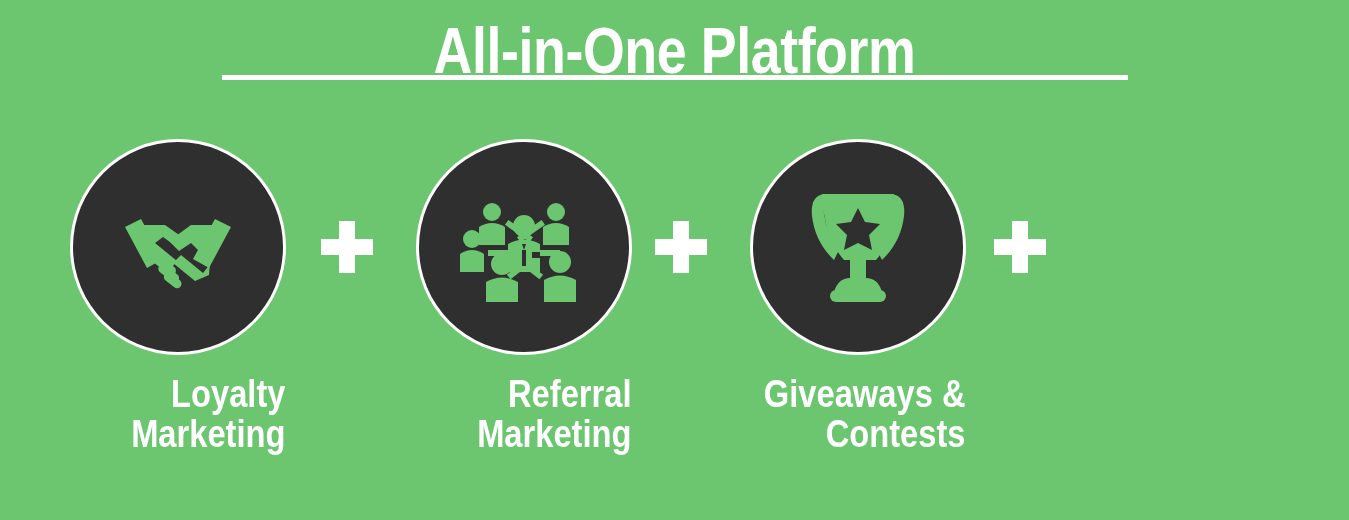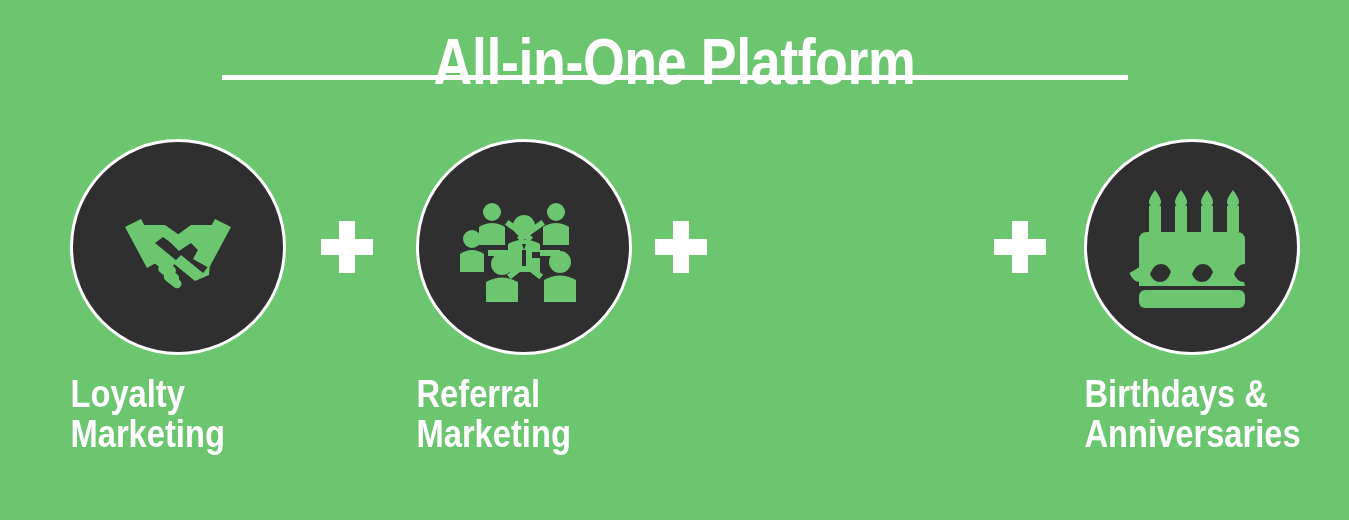--- a/index.html
+++ b/index.html
@@ -17,21 +17,21 @@
     position: relative;
     width: 1349px;
     height: 520px;
     background: #6bc66f;
   }
 
   
   #header {
     position: absolute;
     left: 0;
-    top: 29px;
+    top: 18px;
     width: 1349px;
     text-align: center;
   }
   #page-title {
     display: block;
     font-family: "Liberation Sans Narrow", "Liberation Sans", sans-serif;
     font-weight: bold;
     font-size: 64px;
     line-height: 66px;
     letter-spacing: -0.5px;
@@ -54,21 +54,21 @@
     position: absolute;
     left: 0;
     top: 142px;
     width: 1349px;
     height: 360px;
   }
   .pillar {
     position: absolute;
     top: 0;
     width: 250px;
-    text-align: left;
+    text-align: right;
   }
   .circle {
     position: relative;
     width: 210px;
     height: 210px;
     margin: 0 auto;
     border-radius: 50%;
     background: #2f2f2f;
     box-shadow: 0 0 0 3px #ffffff;
     display: flex;
@@ -193,51 +193,44 @@
             </g>
           </svg>
         </span>
       </div>
       <div class="pillar-label">Referral
 Marketing</div>
     </div>
 
     <div class="plus" style="left:655px;"></div>
 
-
-    <div class="plus" style="left:994px;"></div>
-
-    <div class="pillar" style="left:1067px;">
+    <div class="pillar" style="left:733px;">
       <div class="circle">
         <span>
-          <svg width="126" height="122" viewBox="0 0 126 122" aria-hidden="true">
+          <svg width="104" height="118" viewBox="0 0 104 118" aria-hidden="true">
             <g fill="#6bc66f">
 
-              <path d="M26 4 q6 8 6 12 a6 6 0 0 1 -12 0 q0 -4 6 -12 Z"></path>
-              <path d="M52 4 q6 8 6 12 a6 6 0 0 1 -12 0 q0 -4 6 -12 Z"></path>
-              <path d="M78 4 q6 8 6 12 a6 6 0 0 1 -12 0 q0 -4 6 -12 Z"></path>
-              <path d="M104 4 q6 8 6 12 a6 6 0 0 1 -12 0 q0 -4 6 -12 Z"></path>
-
-              <rect x="20" y="20" width="12" height="26"></rect>
-              <rect x="46" y="20" width="12" height="26"></rect>
-              <rect x="72" y="20" width="12" height="26"></rect>
-              <rect x="98" y="20" width="12" height="26"></rect>
-
-              <path d="M10 54 q0 -8 8 -8 L108 46 q8 0 8 8 L116 78
-                       q-7 0 -10.5 9 q-3.5 9 -10.5 9 q-7 0 -10.5 -9 q-3.5 -9 -10.5 -9
-                       q-7 0 -10.5 9 q-3.5 9 -10.5 9 q-7 0 -10.5 -9 q-3.5 -9 -10.5 -9
-                       q-7 0 -10.5 9 q-3.5 9 -10.5 9 q-7 0 -10.5 -9 Q17 78 10 78 Z"></path>
-
-              <path d="M10 78 q7 0 10.5 9 q3.5 9 10.5 9 q7 0 10.5 -9 q3.5 -9 10.5 -9
-                       q7 0 10.5 9 q3.5 9 10.5 9 q7 0 10.5 -9 q3.5 -9 10.5 -9
-                       q7 0 10.5 9 q3.5 9 10.5 9 L116 100 L10 100 Z"></path>
-
-              <rect x="10" y="104" width="106" height="18" rx="6"></rect>
+              <path d="M18 6 q-14 2 -12 22 q3 26 22 44 l6 -12 q-14 -16 -16 -34 q-1 -10 6 -12 Z"></path>
+
+              <path d="M86 6 q14 2 12 22 q-3 26 -22 44 l-6 -12 q14 -16 16 -34 q1 -10 -6 -12 Z"></path>
+
+              <path d="M16 6 L88 6 q2 44 -18 66 L38 72 Q18 50 16 6 Z"></path>
+
+              <rect x="44" y="70" width="16" height="22"></rect>
+
+              <path d="M28 104 q4 -14 16 -14 l16 0 q12 0 16 14 Z"></path>
+
+              <rect x="24" y="102" width="56" height="12" rx="6"></rect>
+
+              <path d="M52 20 L59 34 L74 36 L63 47 L66 62 L52 55 L38 62 L41 47 L30 36 L45 34 Z" fill="#2f2f2f"></path>
             </g>
           </svg>
         </span>
       </div>
-      <div class="pillar-label">Birthdays &amp;
-Anniversaries</div>
+      <div class="pillar-label">Giveaways &amp;
+Contests</div>
     </div>
+
+    <div class="plus" style="left:994px;"></div>
+
 
   </div>
 </div>
 
 </body></html>

